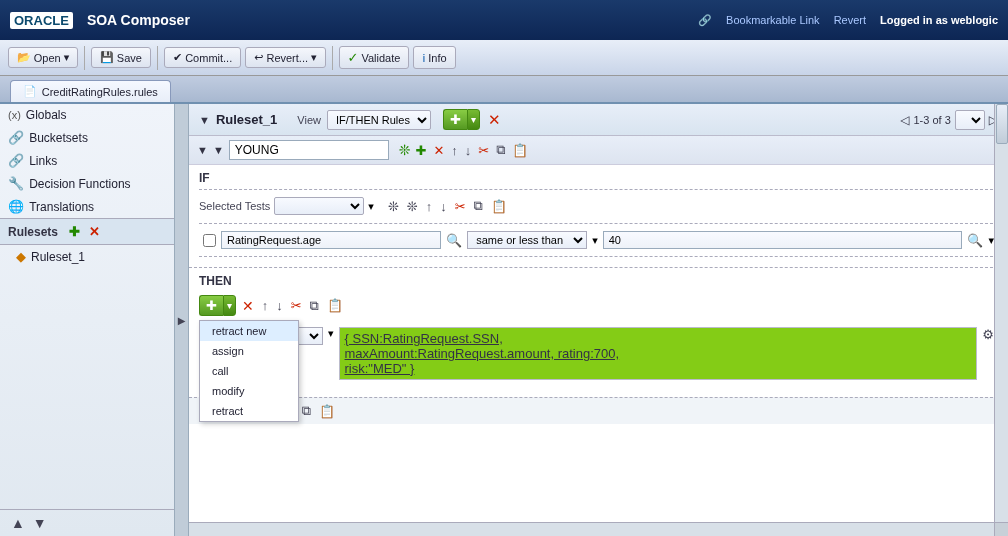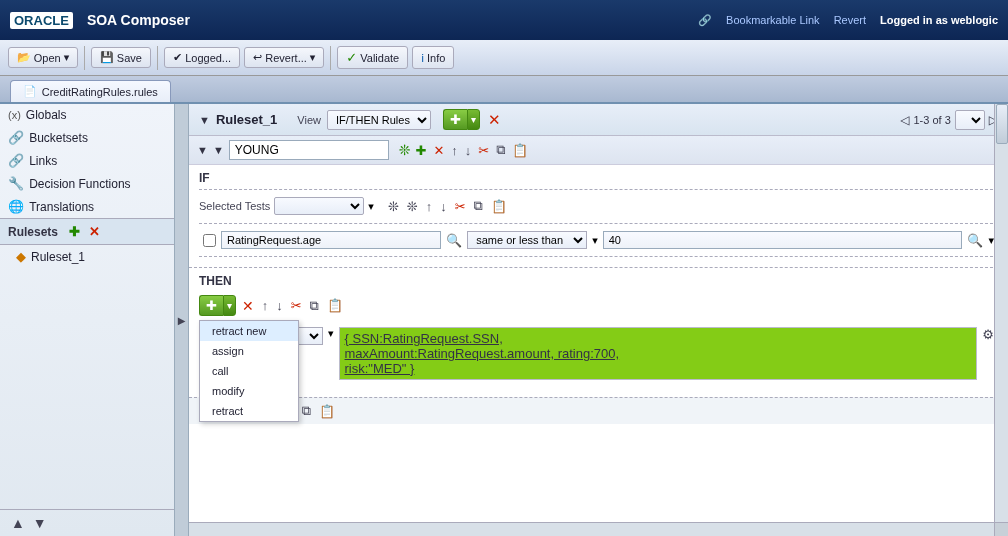--- a/index.html
+++ b/index.html
@@ -384,21 +384,21 @@
     <span>▾</span>
   </button>
   <div class="toolbar-sep"></div>
   <button class="toolbar-btn">
     <span>💾</span>
     <span>Save</span>
   </button>
   <div class="toolbar-sep"></div>
   <button class="toolbar-btn">
     <span>✔</span>
-    <span>Logged...</span>
+    <span>Commit...</span>
   </button>
   <button class="toolbar-btn">
     <span>↩</span>
     <span>Revert...</span>
     <span>▾</span>
   </button>
   <div class="toolbar-sep"></div>
   <button class="toolbar-btn">
     <span class="check-icon">✓</span>
     <span>Validate</span>

